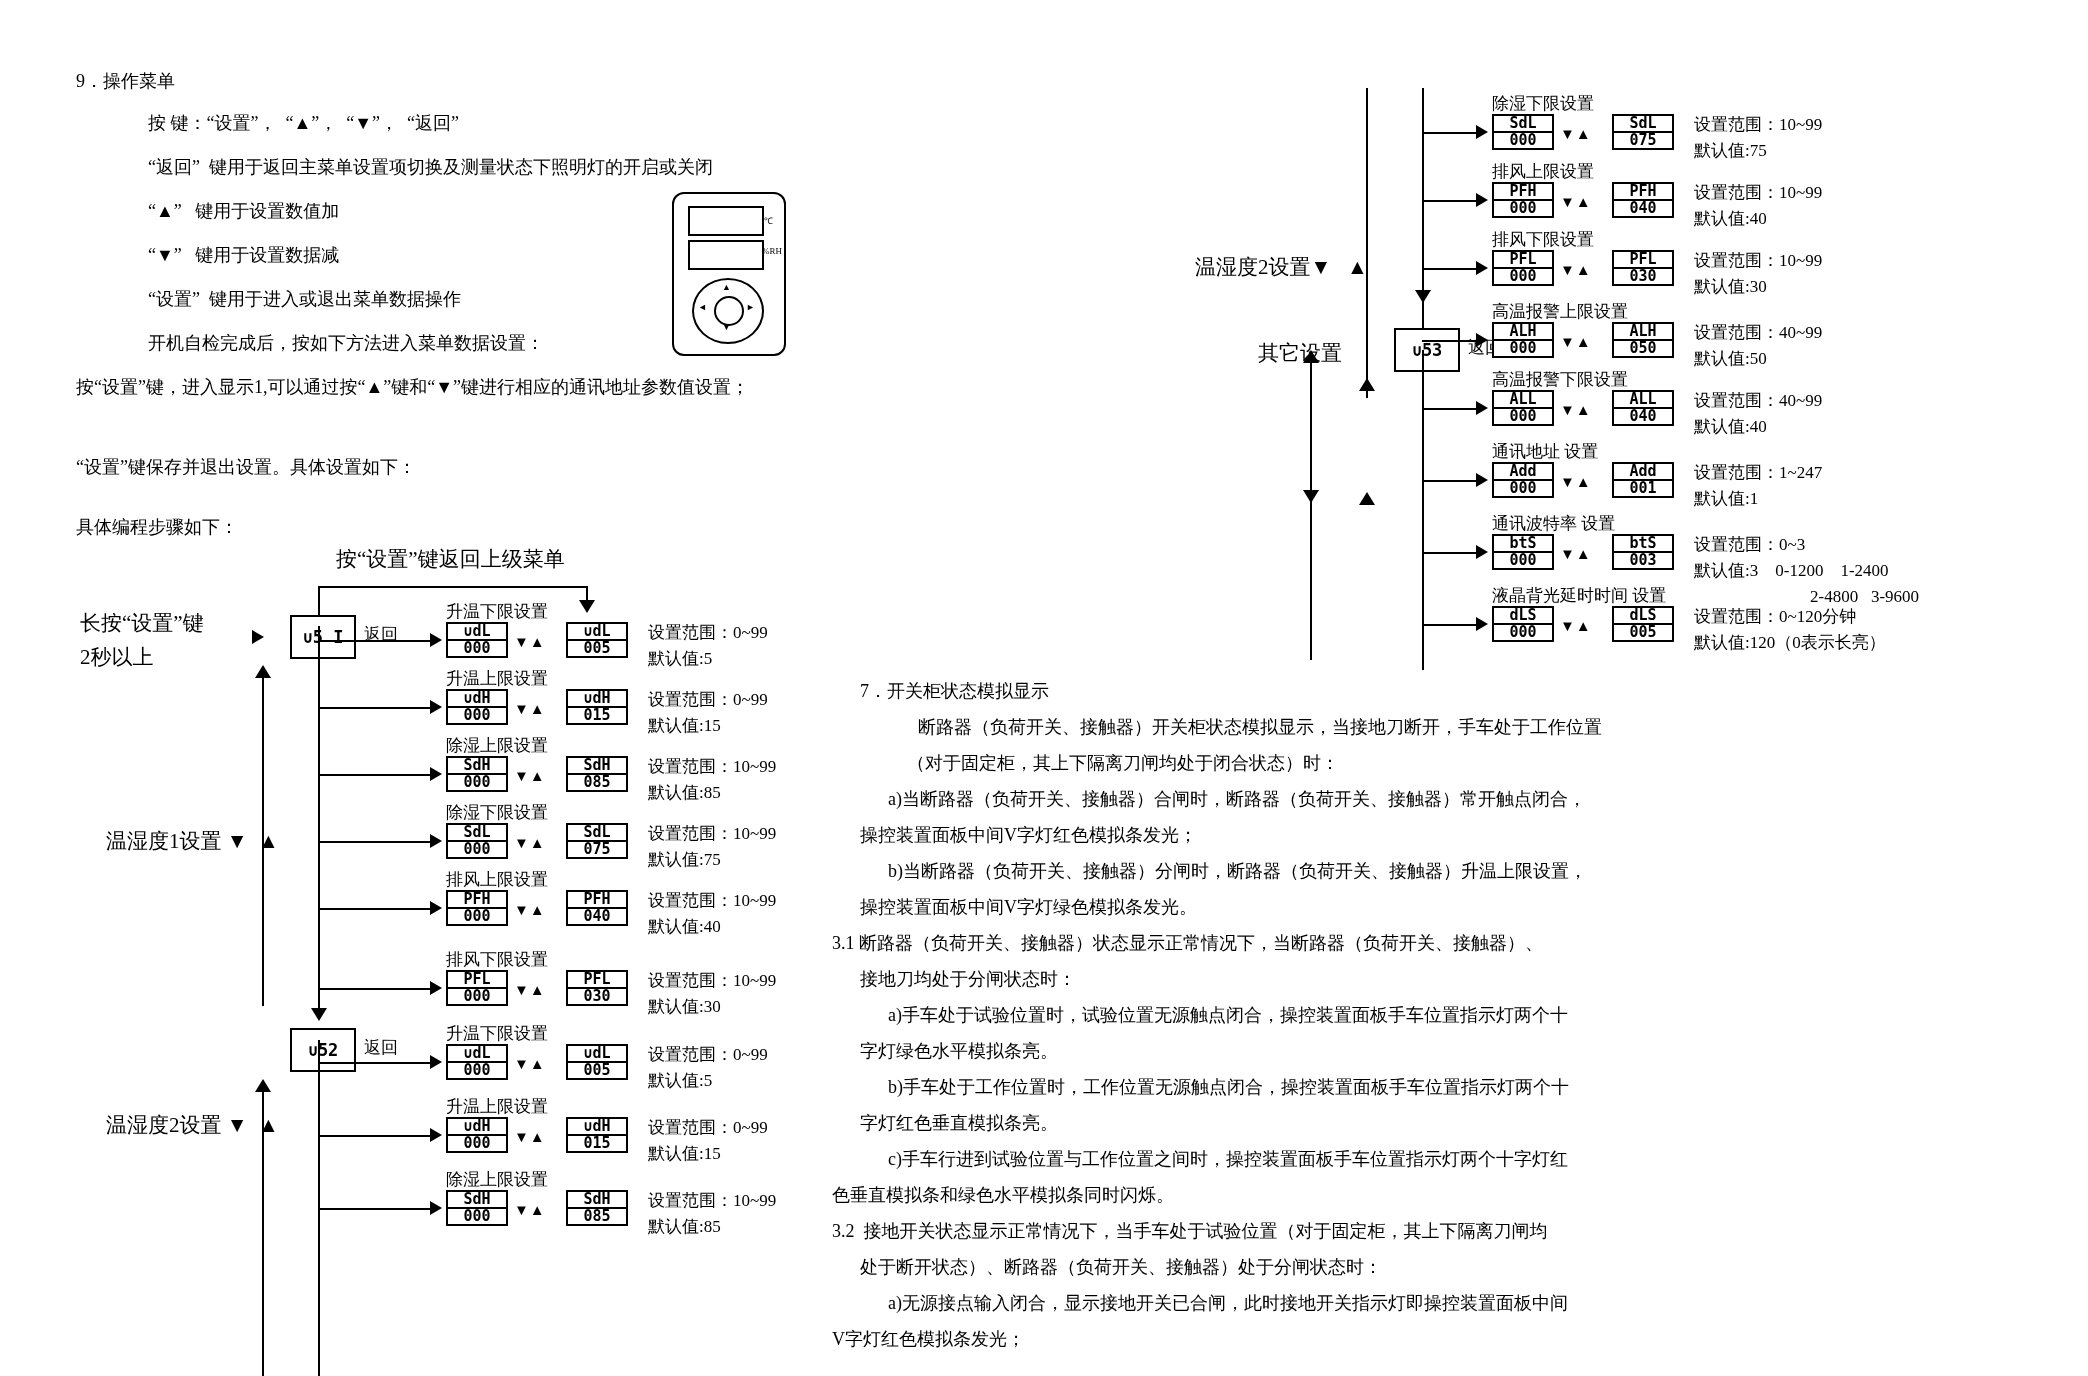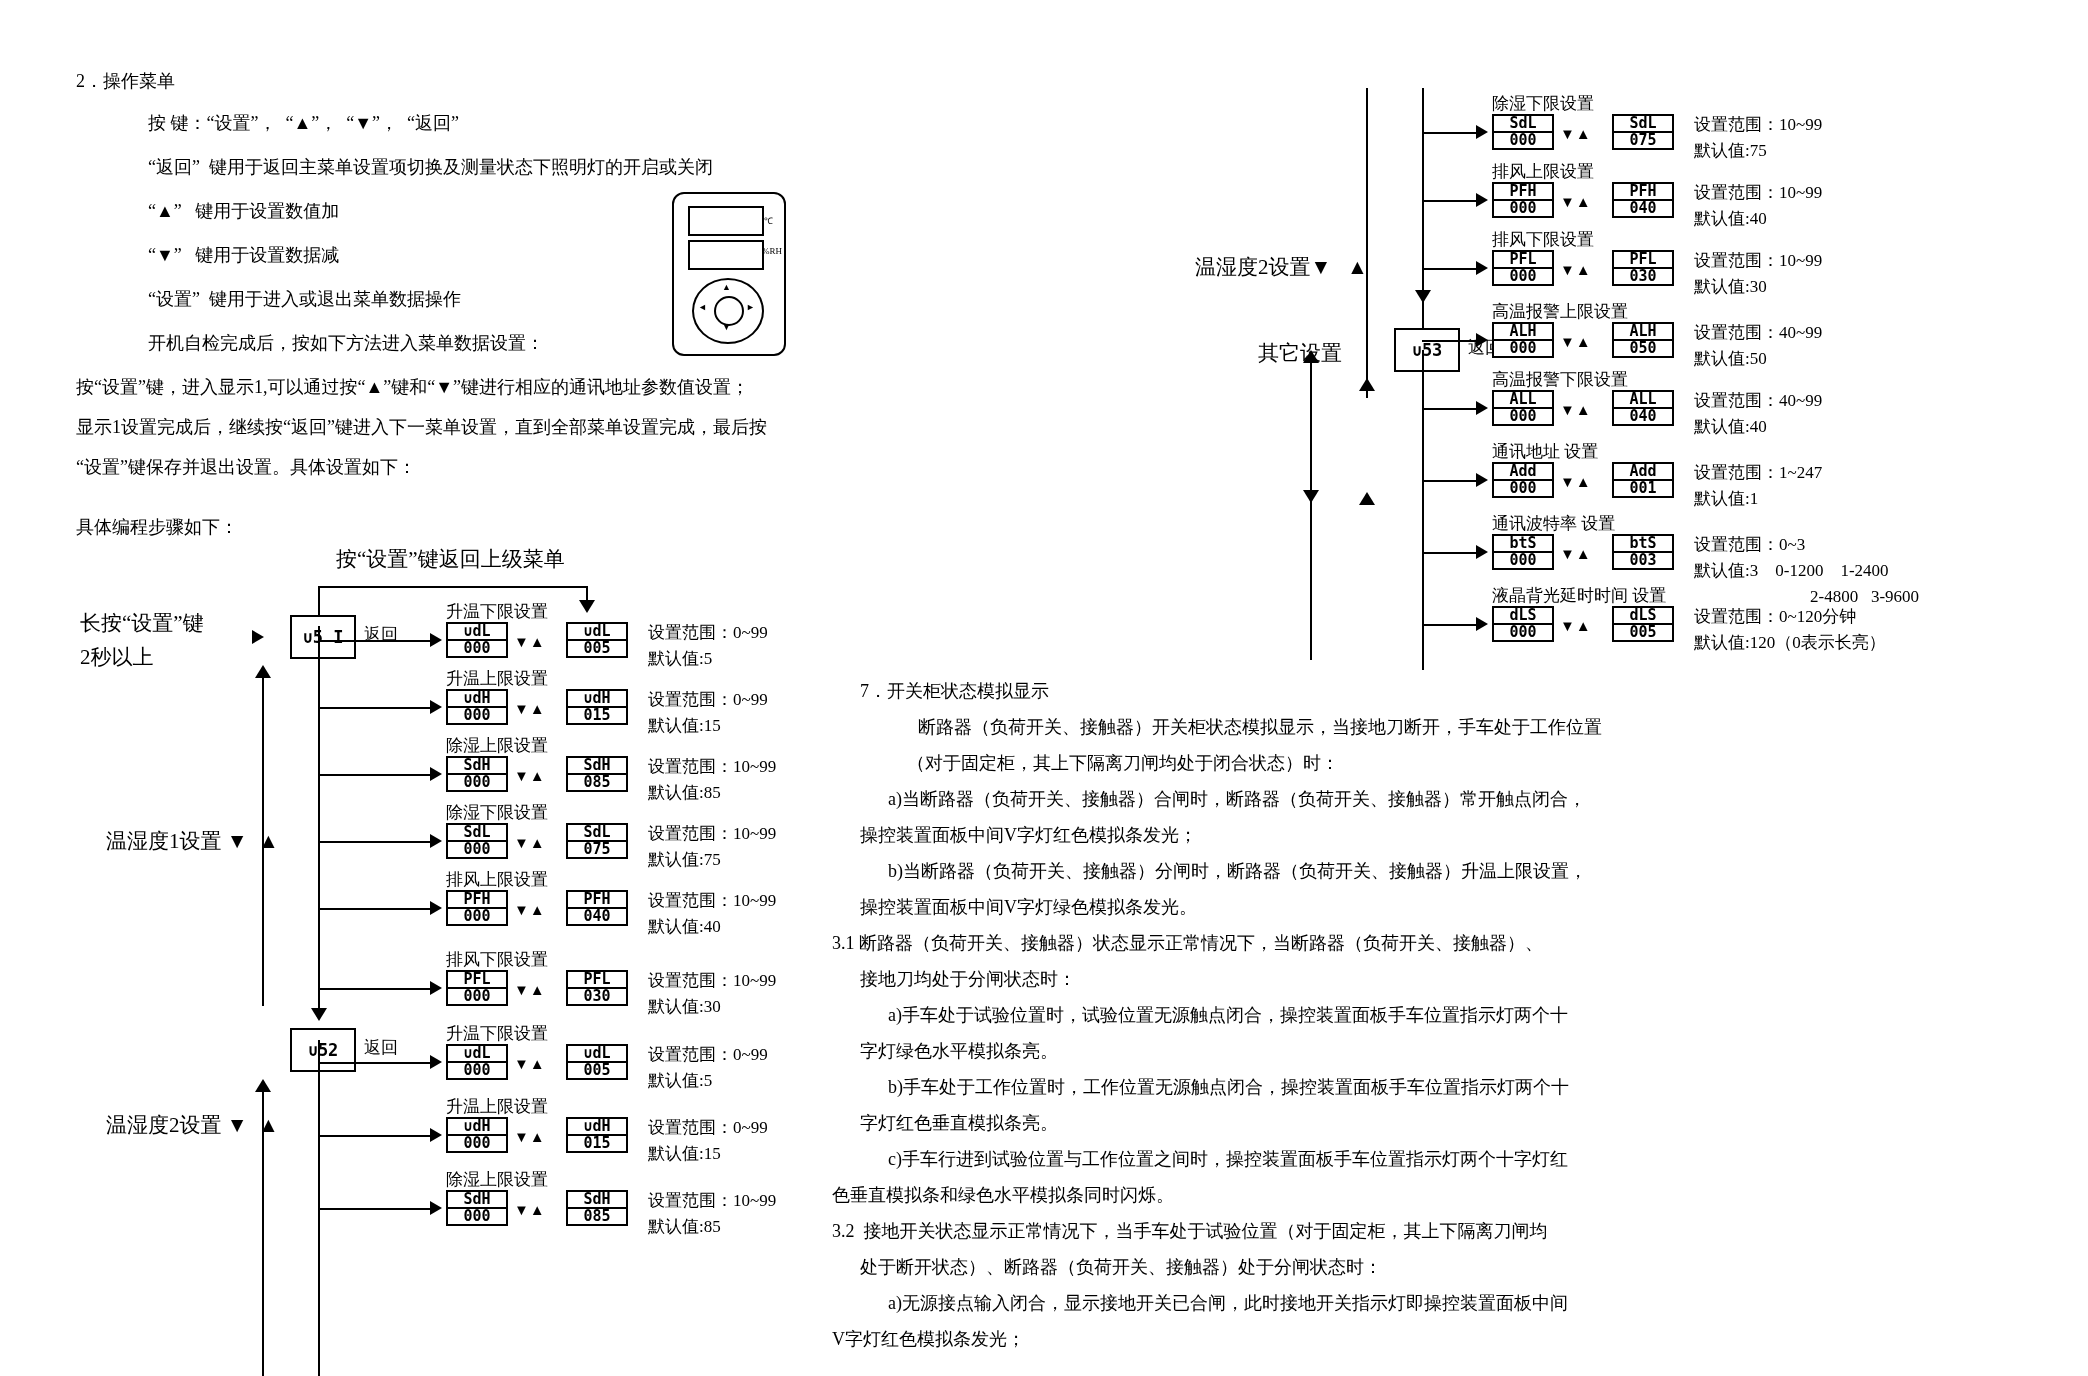--- a/index.html
+++ b/index.html
@@ -74,29 +74,28 @@
 
   
   .cap { position:absolute; font-size:17px; white-space:pre; }
   .range { position:absolute; font-size:17px; white-space:pre; line-height:26px; }
 </style>
 </head>
 <body>
 
 <div class="page">
 
-  <div class="para" style="left:76px; top:66px;">2．操作菜单</div>
+  <div class="para" style="left:76px; top:66px;">9．操作菜单</div>
   <div class="para" style="left:148px; top:108px;">按 键：“设置”，  “▲”，  “▼”，  “返回”</div>
   <div class="para" style="left:148px; top:152px;">“返回”  键用于返回主菜单设置项切换及测量状态下照明灯的开启或关闭</div>
   <div class="para" style="left:148px; top:196px;">“▲”   键用于设置数值加</div>
   <div class="para" style="left:148px; top:240px;">“▼”   键用于设置数据减</div>
   <div class="para" style="left:148px; top:284px;">“设置”  键用于进入或退出菜单数据操作</div>
   <div class="para" style="left:148px; top:328px;">开机自检完成后，按如下方法进入菜单数据设置：</div>
   <div class="para" style="left:76px; top:372px;">按“设置”键，进入显示1,可以通过按“▲”键和“▼”键进行相应的通讯地址参数值设置；</div>
-  <div class="para" style="left:76px; top:412px;">显示1设置完成后，继续按“返回”键进入下一菜单设置，直到全部菜单设置完成，最后按</div>
   <div class="para" style="left:76px; top:452px;">“设置”键保存并退出设置。具体设置如下：</div>
   <div class="para" style="left:76px; top:512px;">具体编程步骤如下：</div>
 
   <div class="device" style="left:672px; top:192px; width:110px; height:160px;">
     <div class="dev-screen" style="left:14px; top:12px; width:72px; height:26px;"></div>
     <div class="dev-screen" style="left:14px; top:46px; width:72px; height:26px;"></div>
     <div class="dev-label" style="left:90px; top:20px;">℃</div>
     <div class="dev-label" style="left:88px; top:52px;">%RH</div>
     <div class="dev-pad" style="left:18px; top:84px; width:68px; height:62px;"></div>
     <div class="dev-circle" style="left:40px; top:102px; width:26px; height:26px;"></div>

